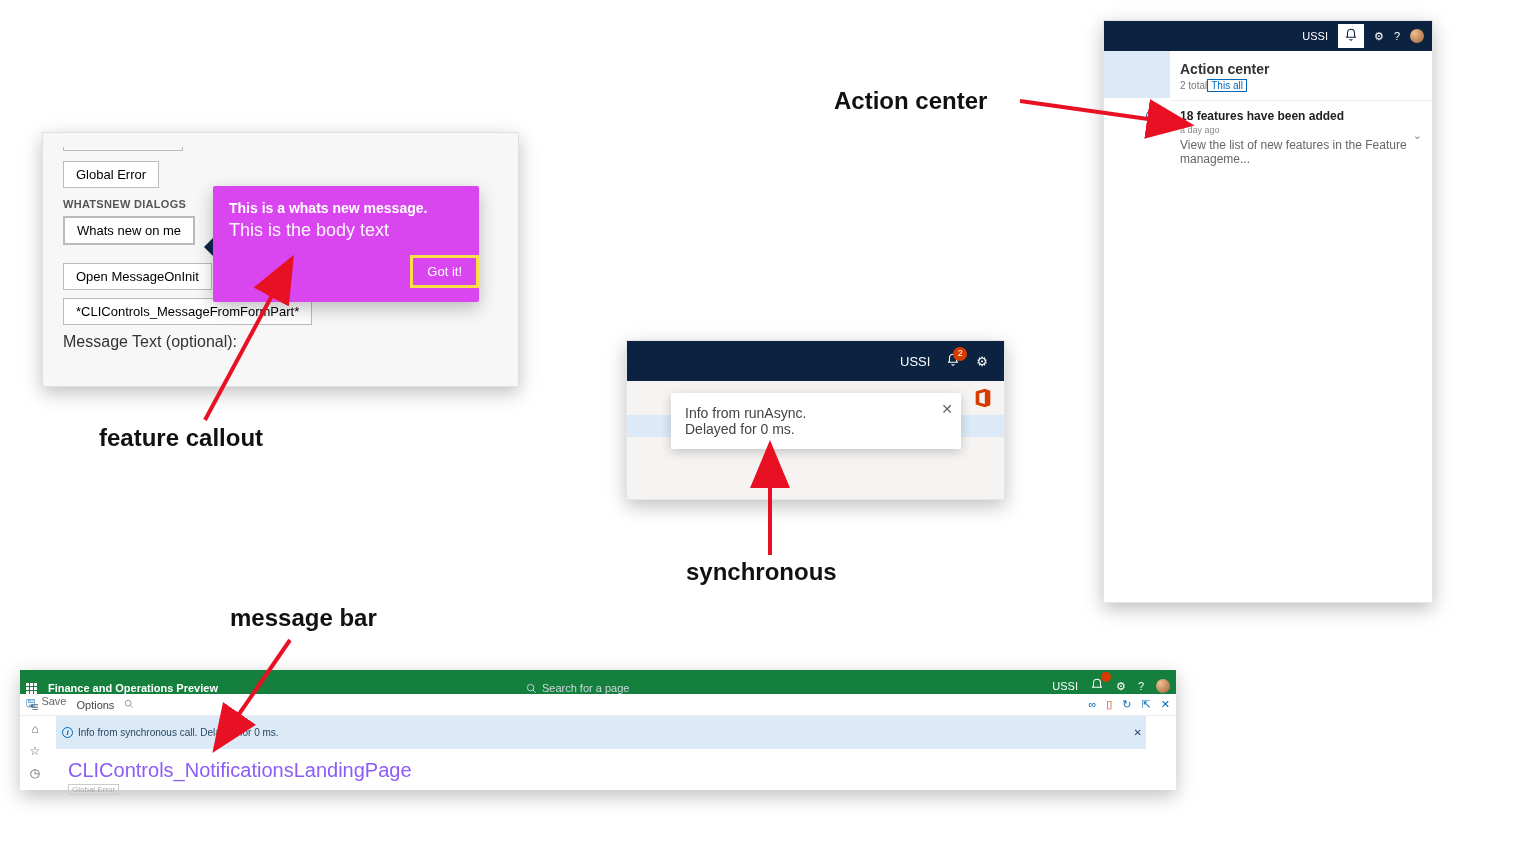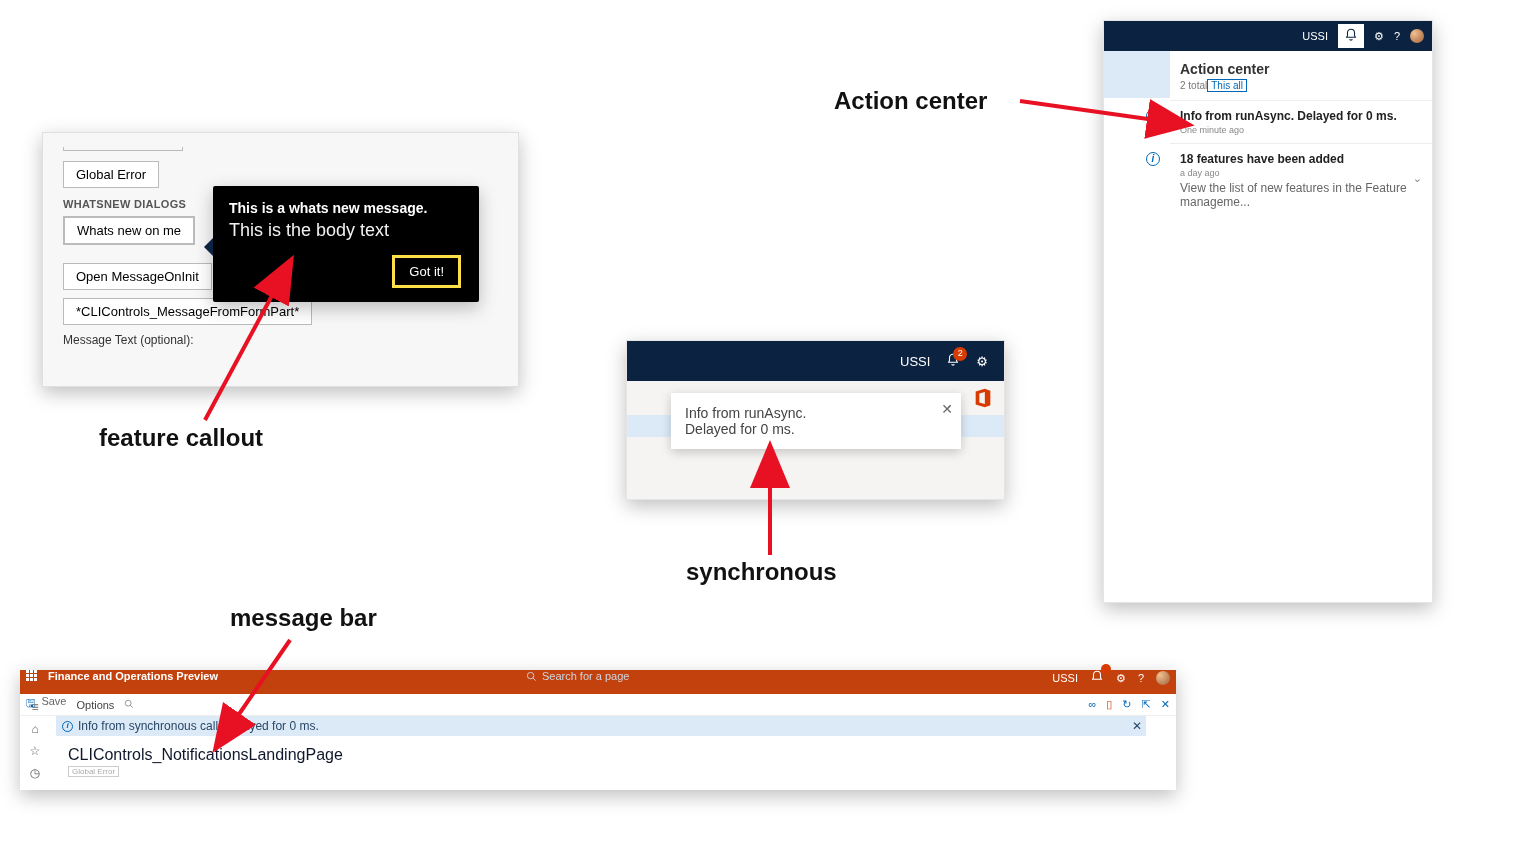--- a/index.html
+++ b/index.html
@@ -32,29 +32,29 @@
     overflow: hidden;
   }
   #feature-panel .section-label {
     font-size: 11px;
     font-weight: 600;
     color: #555;
     letter-spacing: 0.3px;
     margin: 10px 0 6px 0;
   }
   #feature-panel .row { margin-bottom: 8px; }
-  #feature-panel .fld-label { font-size: 12px; color: #333; }
+  #feature-panel .fld-label { font-size: 16px; color: #333; }
   
   #callout {
     position: absolute;
     left: 213px; top: 186px;
     width: 266px;
-    background: #000000;
-    color: #fff;
-    padding: 14px 18px 14px 16px;
+    background: #d946ef;
+    color: #fff;
+    padding: 14px 0 14px 16px;
     border-radius: 2px;
   }
   #callout .ptr {
     position: absolute;
     left: -9px; top: 52px;
     width: 0; height: 0;
     border-top: 9px solid transparent;
     border-bottom: 9px solid transparent;
     border-right: 9px solid #0b2340;
   }
@@ -171,24 +171,24 @@
   #ac-panel .notif-active { background:#fff; padding:4px 6px; }
   
   #msg-panel {
     position: absolute;
     left: 20px; top: 670px;
     width: 1156px; height: 120px;
     background: #fff;
   }
   #msg-panel .navbar {
     height: 24px;
-    background: #c2410c;
+    background: #15803d;
     color: #fff;
     display: flex;
-    align-items: flex-start;
+    align-items: flex-end;
     font-size: 11px;
     padding: 0 6px;
     gap: 8px;
   }
   #msg-panel .navbar .waffle { width:14px; display:inline-flex; flex-wrap:wrap; gap:1px; }
   #msg-panel .navbar .waffle span { width:3px;height:3px;background:#fff;display:block;}
   #msg-panel .navbar .search {
     margin-left: 300px;
     display:flex; align-items:center; gap:5px;
     color:#cfd6e0; font-size:11px;
@@ -199,38 +199,38 @@
     border-bottom: 1px solid #eee;
     display:flex; align-items:center;
     font-size: 11px;
     padding: 0 6px;
     gap: 10px;
     color:#444;
   }
   #msg-panel .toolbar .right { margin-left:auto; display:flex; gap:10px; color:#0067b8;}
   #msg-panel .toolbar .left-icons { display:flex; gap:6px; color:#666;}
   #msg-panel .msgbar {
-    height: 20px;
+    height: 33px;
     background: #dceaf7;
     display:flex; align-items:center;
-    font-size: 12px;
+    font-size: 10px;
     padding: 0 6px;
     color:#284766;
     margin: 0 30px 0 36px;
     position: relative;
   }
   #msg-panel .msgbar .close { position:absolute; right:4px; cursor:pointer;}
   #msg-panel .leftrail {
     position:absolute; left:0; top:24px; width:30px; bottom:0;
     display:flex; flex-direction:column; align-items:center;
     gap:8px; padding-top:6px;
     color:#666; font-size:12px;
   }
   #msg-panel .content { margin-left:36px; padding:10px 12px; }
-  #msg-panel .content .pg { font-size: 16px; color:#0f172a; }
+  #msg-panel .content .pg { font-size: 20px; color:#8b5cf6; }
   #msg-panel .tinybtn { font-size:8px; color:#aaa; border:1px solid #ccc; padding:0 3px; width:max-content; margin-top:2px;}
   
   .anno {
     position: absolute;
     font-weight: 700;
     font-size: 24px;
     color: #111;
   }
   svg.arrow { position: absolute; overflow: visible; }
   .avatar { width:18px; height:18px; border-radius:50%; background: radial-gradient(circle at 30% 30%, #f0c090, #a0603a); display:inline-block;}
@@ -305,25 +305,20 @@
     <span class="gear"></span>
     <span class="qmark"></span>
     <span class="avatar sm"></span>
   </div>
   <div class="lightblue-left"></div>
   <div class="ac-body">
     <div class="ac-title">Action center</div>
     <div class="ac-sub">
       <span>2 total</span>
       <span class="clearall">This all</span>
-    </div>
-    <div class="entry">
-      <span class="icn info-circle"></span>
-      <div class="hd">Info from runAsync. Delayed for 0 ms.</div>
-      <div class="tm">One minute ago</div>
     </div>
     <div class="entry">
       <span class="icn info-circle"></span>
       <span class="chev">⌄</span>
       <div class="hd">18 features have been added</div>
       <div class="tm">a day ago</div>
       <div class="ln">View the list of new features in the Feature manageme...</div>
     </div>
   </div>
 </div>

